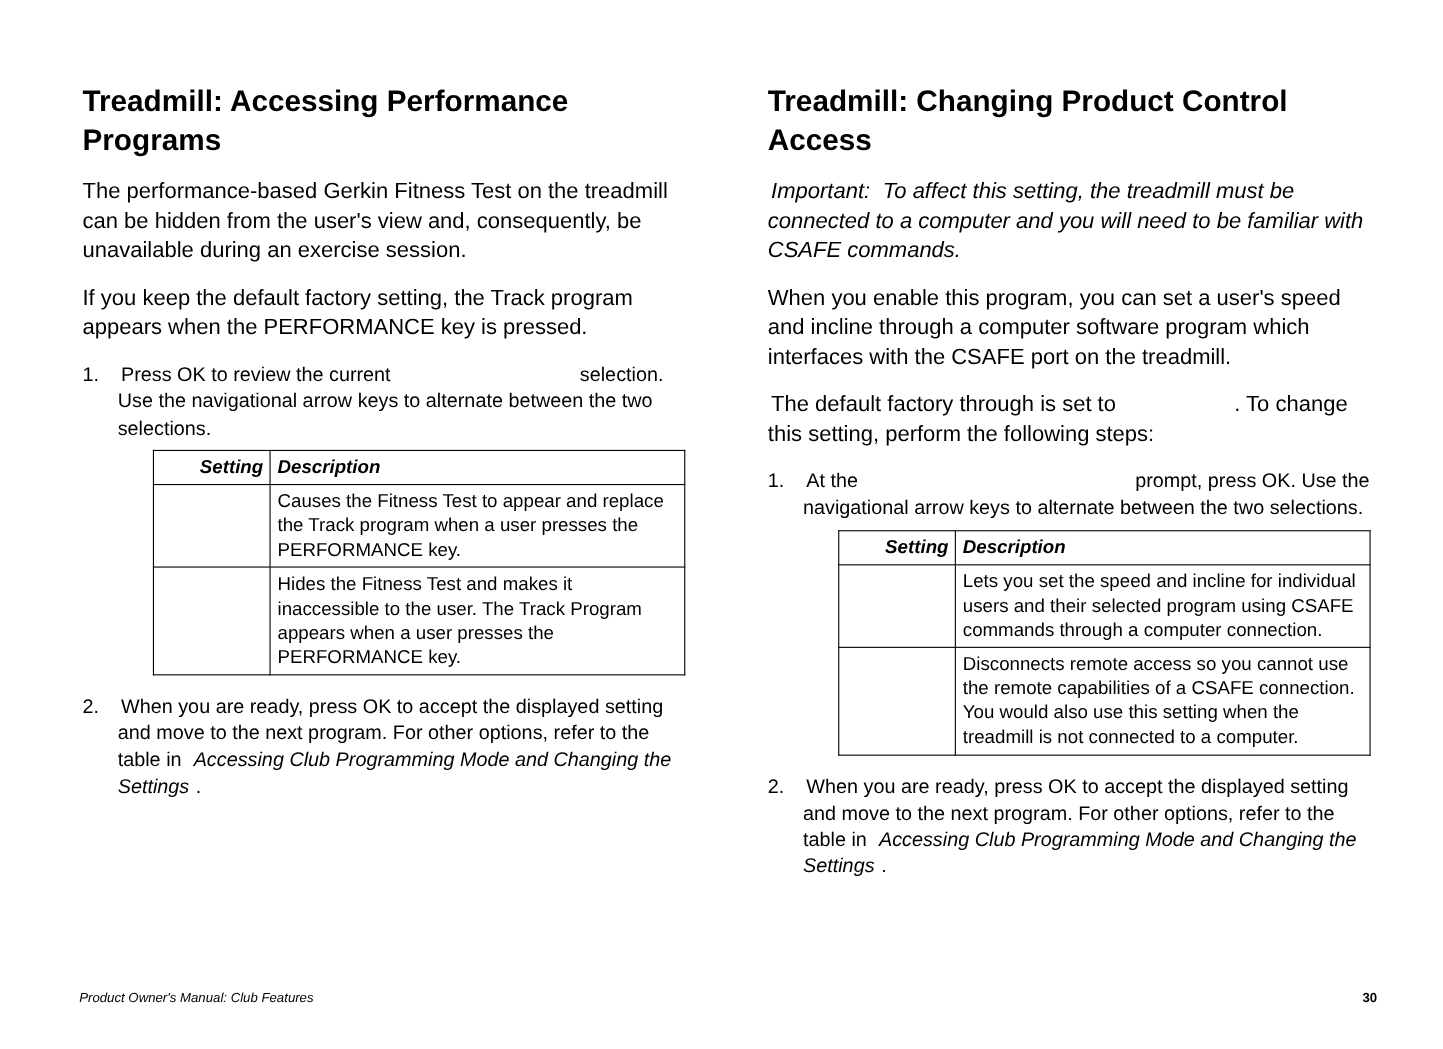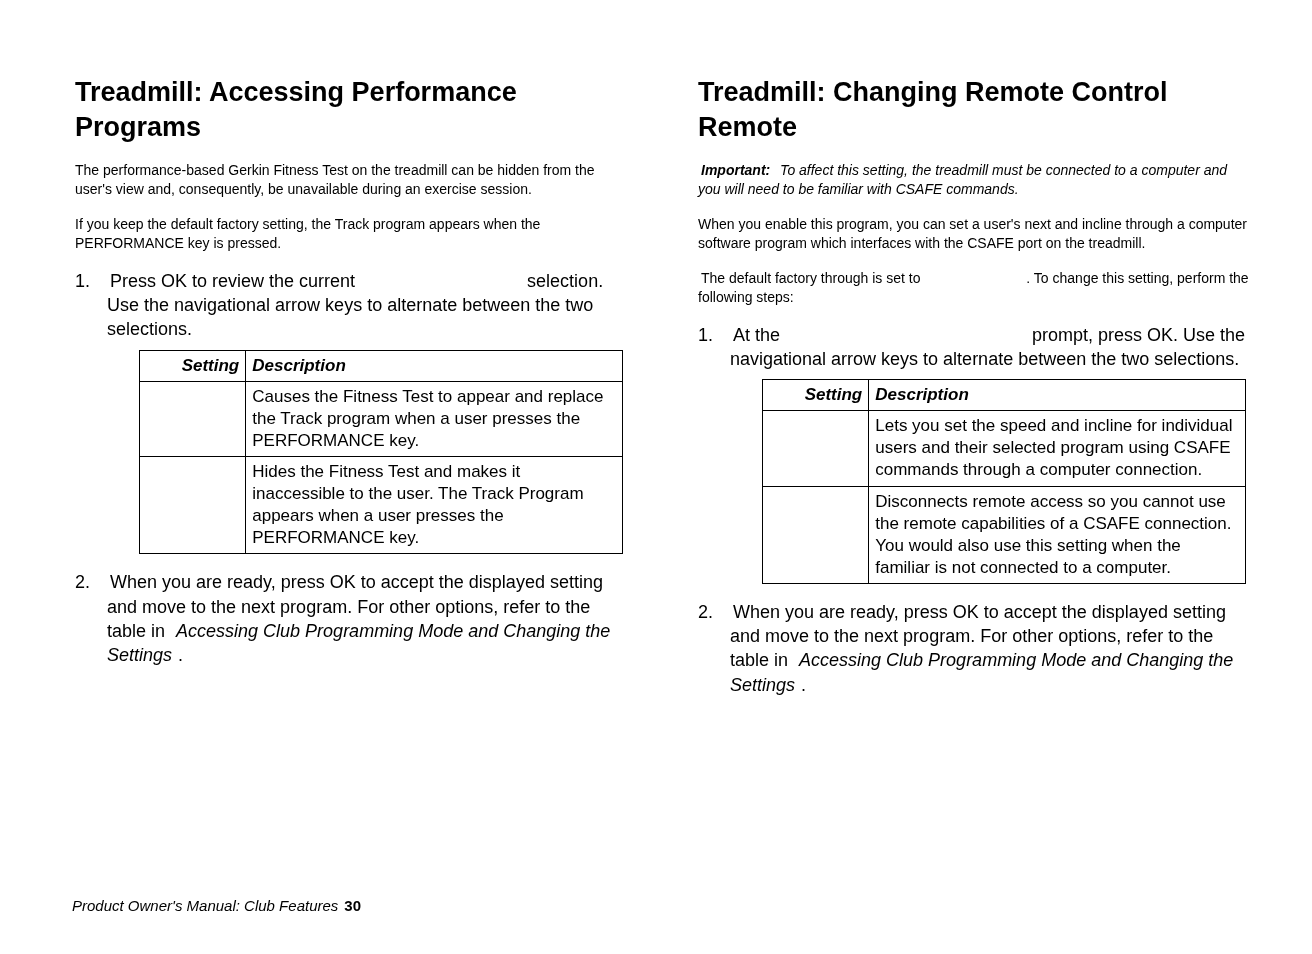--- a/index.html
+++ b/index.html
@@ -24,26 +24,26 @@
       flex: 1;
       width: 50%;
     }
     h2 {
       font-size: 27px;
       font-weight: bold;
       margin-bottom: 16px;
       line-height: 1.3;
     }
     .para {
-      font-size: 14px;
+      font-size: 20px;
       line-height: 1.35;
       margin-bottom: 16px;
     }
     .important-label {
-      font-weight: bold;
+      font-weight: normal;
       font-style: italic;
       text-align: center;
     }
     .italic {
       font-style: italic;
     }
     ol {
       margin-left: 0;
       padding-left: 0;
       list-style: none;
@@ -85,21 +85,22 @@
     .col-setting {
       width: 22%;
       text-align: right;
     }
     .footer {
       position: absolute;
       bottom: 40px;
       left: 60px;
       right: 60px;
       display: flex;
-      font-size: 15px;
+      justify-content: space-between;
+      font-size: 12px;
     }
     .footer-left {
       font-style: italic;
     }
     .footer-right {
       font-weight: bold;
     }
   </style>
 </head>
 <body>
@@ -132,27 +133,27 @@
         </tbody>
           </table>
       </li>
       <li>
         <span>When you are ready, press OK to accept the displayed setting and move to the next program. For other options, refer to the table in </span><span class="italic">Accessing Club Programming Mode and Changing the Settings</span><span>.</span>
       </li>
     </ol>
   </div>
 
   <div class="column">
-    <h2>Treadmill: Changing Remote Control Remote</h2>
+    <h2>Treadmill: Changing Product Control Access</h2>
 
     <p class="para italic">
       <span class="important-label">Important:</span><span> To affect this setting, the treadmill must be connected to a computer and you will need to be familiar with CSAFE commands.</span>
     </p>
 
-    <p class="para">When you enable this program, you can set a user's next and incline through a computer software program which interfaces with the CSAFE port on the treadmill.</p>
+    <p class="para">When you enable this program, you can set a user's speed and incline through a computer software program which interfaces with the CSAFE port on the treadmill.</p>
 
     <p class="para">
       <span>The default factory through is set to </span><span style="display:inline-block; width:90px;"></span><span>. To change this setting, perform the following steps:</span>
     </p>
 
     <ol>
       <li>
         <span>At the </span><span style="display:inline-block; width:230px;"></span><span> prompt, press OK. Use the navigational arrow keys to alternate between the two selections.</span>
 
         <table>
@@ -160,21 +161,21 @@
               <tr>
             <th class="col-setting">Setting</th>
             <th>Description</th>
           </tr>
           <tr>
             <td></td>
             <td>Lets you set the speed and incline for individual users and their selected program using CSAFE commands through a computer connection.</td>
           </tr>
           <tr>
             <td></td>
-            <td>Disconnects remote access so you cannot use the remote capabilities of a CSAFE connection. You would also use this setting when the familiar is not connected to a computer.</td>
+            <td>Disconnects remote access so you cannot use the remote capabilities of a CSAFE connection. You would also use this setting when the treadmill is not connected to a computer.</td>
           </tr>
         </tbody>
           </table>
       </li>
       <li>
         <span>When you are ready, press OK to accept the displayed setting and move to the next program. For other options, refer to the table in </span><span class="italic">Accessing Club Programming Mode and Changing the Settings</span><span>.</span>
       </li>
     </ol>
   </div>
 

